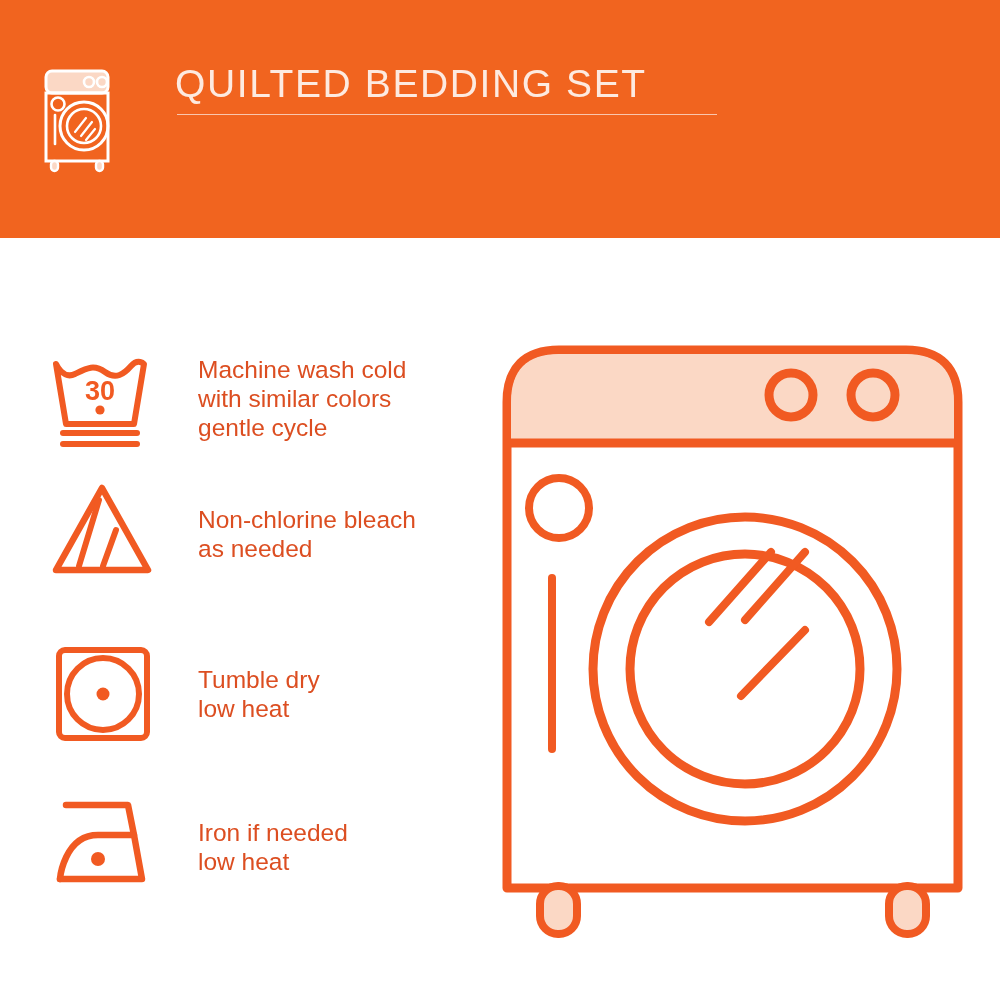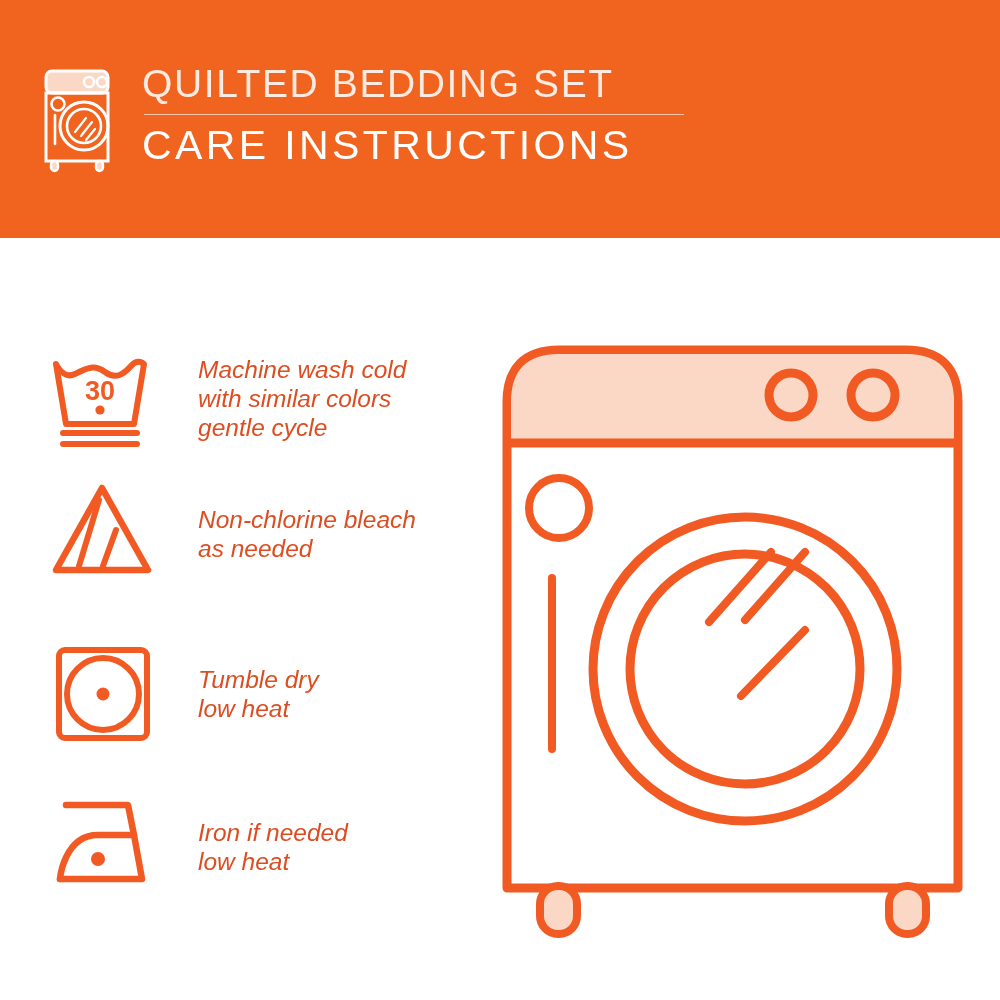--- a/index.html
+++ b/index.html
@@ -24,20 +24,21 @@
     height: 238px;
     background: #F1641F;
   }
 
   #header-inner {
     position: absolute;
     left: 42px;
     top: 62px;
     display: flex;
     align-items: flex-start;
+    gap: 33px;
   }
 
   #header-logo-icon {
     width: 78px;
     height: 106px;
     margin-right: 22px;
     margin-top: 6px;
     flex: 0 0 auto;
   }
 
@@ -96,21 +97,20 @@
   }
 
   .care-text {
     color: #DC4E21;
     font-size: 24.5px;
     line-height: 29px;
     font-weight: 500;
     margin-left: 34px;
     white-space: pre-line;
     font-family: "Liberation Sans", sans-serif;
-    font-style: italic;
   }
 
   #care-item-0 { top: 104px; }
   #care-item-1 { top: 240px; }
   #care-item-2 { top: 400px; }
   #care-item-3 { top: 553px; }
 
   
   #washer-illustration {
     position: absolute;
@@ -138,21 +138,20 @@
       <line x1="33" y1="64" x2="44" y2="50" stroke="#FFFFFF" stroke-width="2.2" stroke-linecap="round"></line>
       <line x1="39" y1="68" x2="50" y2="54" stroke="#FFFFFF" stroke-width="2.2" stroke-linecap="round"></line>
       <line x1="44" y1="72" x2="53" y2="61" stroke="#FFFFFF" stroke-width="2.2" stroke-linecap="round"></line>
       <rect x="9" y="93" width="7" height="10" rx="3.5" fill="#FBD8C5" stroke="#FFFFFF" stroke-width="2.4"></rect>
       <rect x="54" y="93" width="7" height="10" rx="3.5" fill="#FBD8C5" stroke="#FFFFFF" stroke-width="2.4"></rect>
     </svg>
 
     <div id="header-text-block">
       <div id="header-title">QUILTED BEDDING SET</div>
       <div id="header-divider"></div>
-      <div id="header-subtitle">CARE INSTRUCTIONS</div>
     </div>
 
   </div>
 </div>
 
 <div id="care-list">
 
   <div class="care-item" id="care-item-0">
     <svg class="care-symbol" viewBox="0 0 118 112">
       <path d="M10 22 C10 22 17 38 29 32 C41 26 48 22 59 30 C70 38 78 32 85 24 C92 16 98 22 98 22 L88 82 L20 82 Z" fill="none" stroke="#F15A22" stroke-width="6" stroke-linejoin="round" stroke-linecap="round"></path>

